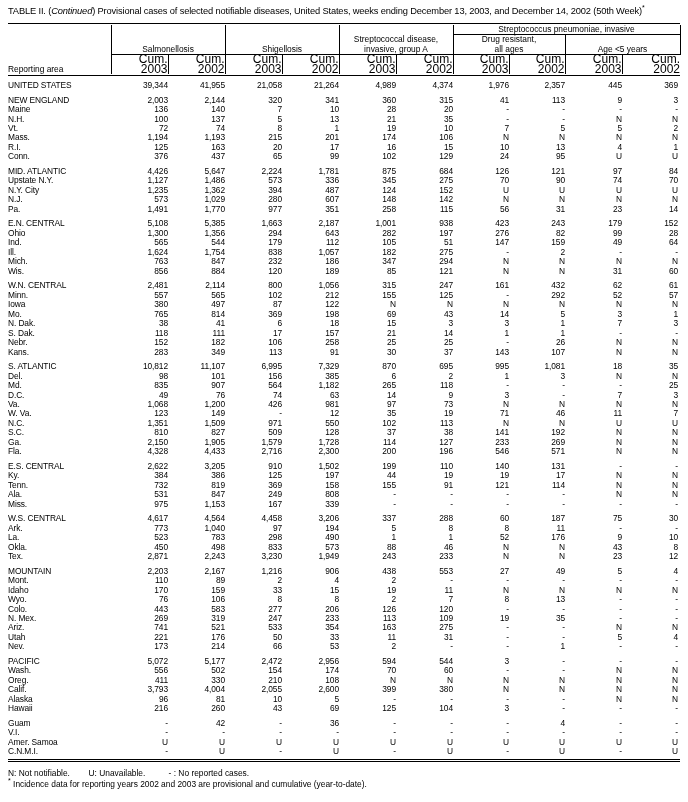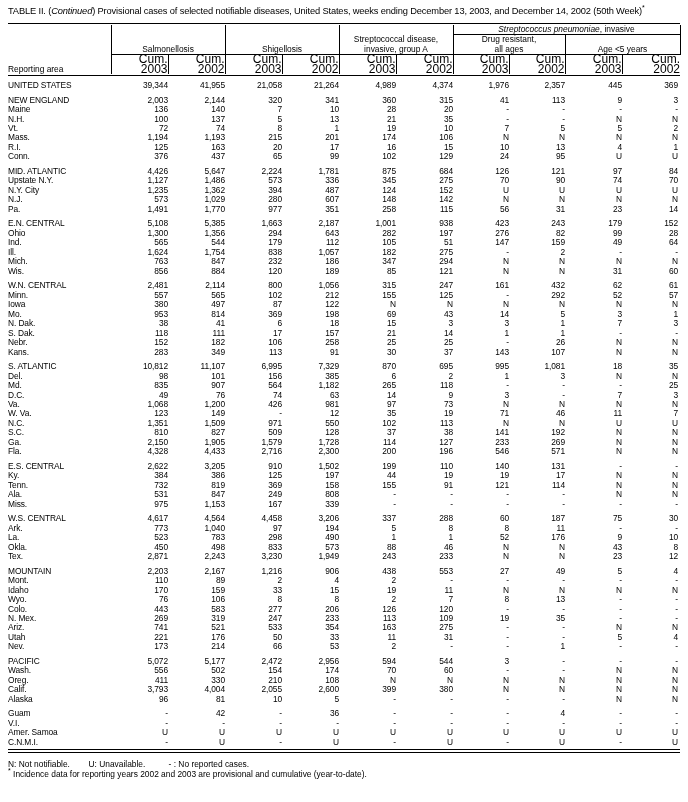--- a/index.html
+++ b/index.html
@@ -52,21 +52,21 @@
   .hdr-rule-bot td { border-bottom: 1.6px solid #000; height: 1px; font-size:0; line-height:0;}
 
   .vl { border-left: 0.9px solid #000; }
 
   .spn-grp {
     text-align: center;
     font-size: 8.4px;
     line-height: 9.6px;
     padding-bottom: 1px;
   }
-  .spn-grp .ital { font-style: italic; }
+  .spn-grp .ital { }
   .underline-cell { border-bottom: 0.9px solid #000; }
 
   .cumhdr {
     text-align: right;
     font-size: 12px;
     line-height: 9.5px;
     padding-bottom: 1px;
   }
   .repcol {
     text-align: left;
@@ -498,21 +498,21 @@
           <td class="num">122</td>
           <td class="num">N</td>
           <td class="num">N</td>
           <td class="num">N</td>
           <td class="num">N</td>
           <td class="num">N</td>
           <td class="num last">N</td>
         </tr>
         <tr class="datarow">
           <td class="area">Mo.</td>
-          <td class="num">953</td>
+          <td class="num">765</td>
           <td class="num">814</td>
           <td class="num">369</td>
           <td class="num">198</td>
           <td class="num">69</td>
           <td class="num">43</td>
           <td class="num">14</td>
           <td class="num">5</td>
           <td class="num">3</td>
           <td class="num last">1</td>
         </tr>
@@ -1018,20 +1018,33 @@
           <td class="num">81</td>
           <td class="num">10</td>
           <td class="num">5</td>
           <td class="num">-</td>
           <td class="num">-</td>
           <td class="num">-</td>
           <td class="num">-</td>
           <td class="num">N</td>
           <td class="num last">N</td>
         </tr>
+        <tr class="datarow">
+          <td class="area">Hawaii</td>
+          <td class="num">216</td>
+          <td class="num">260</td>
+          <td class="num">43</td>
+          <td class="num">69</td>
+          <td class="num">125</td>
+          <td class="num">104</td>
+          <td class="num">3</td>
+          <td class="num">-</td>
+          <td class="num">-</td>
+          <td class="num last">-</td>
+        </tr>
         <tr class="spacer">
           <td colspan="11"></td>
         </tr>
         <tr class="datarow">
           <td class="area">Guam</td>
           <td class="num">-</td>
           <td class="num">42</td>
           <td class="num">-</td>
           <td class="num">36</td>
           <td class="num">-</td>

